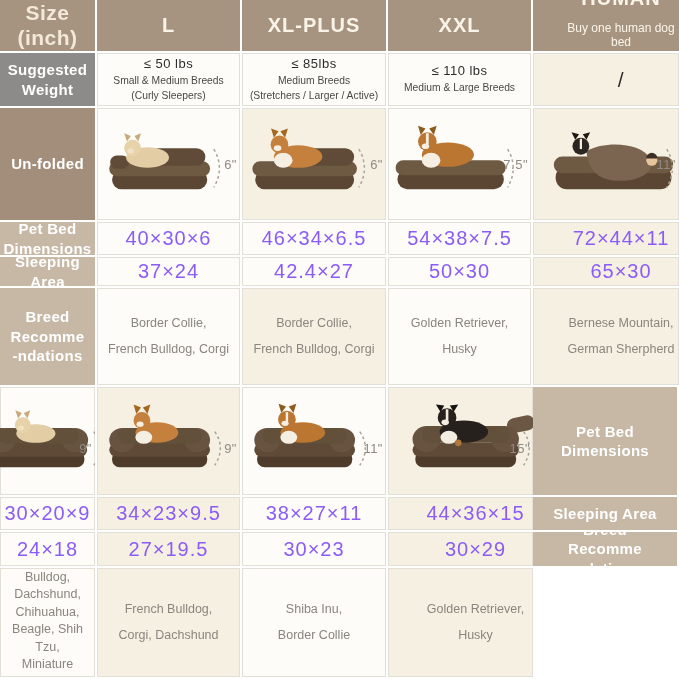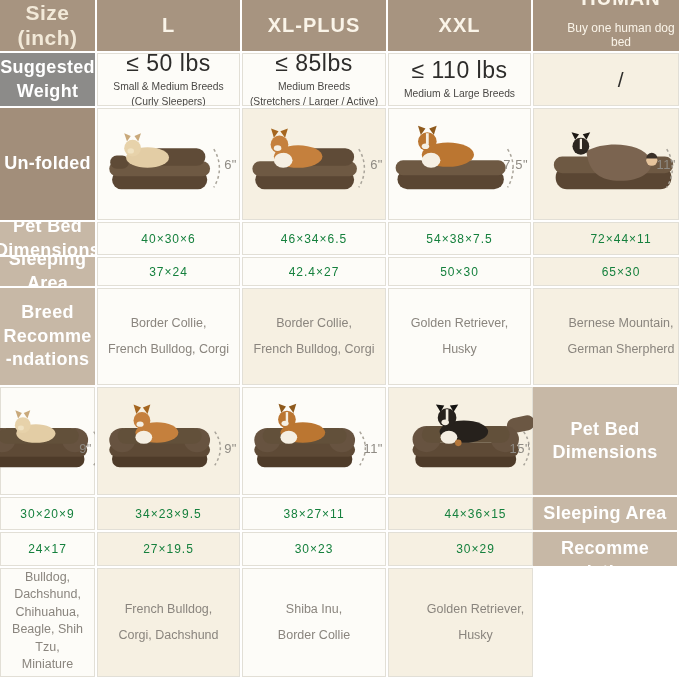--- a/index.html
+++ b/index.html
@@ -18,32 +18,32 @@
     display:flex;flex-direction:column;align-items:center;justify-content:center;
     text-align:center;overflow:hidden;position:relative;
   }
   .cell.last{border-right:none;padding-left:30px;}
   
   .head{background:#a79480;color:#faf4e8;}
   .corner{background:#a79480;color:#f2e9d8;font-size:21px;font-weight:bold;line-height:1.15;white-space:pre-line;letter-spacing:.5px;}
   .head-label{font-size:20px;font-weight:bold;letter-spacing:1px;}
   .head-sub{font-size:12px;font-weight:normal;line-height:1.18;white-space:pre-line;margin-top:11px;}
   
-  .label{color:#ffffff;font-weight:bold;font-size:18px;letter-spacing:.3px;line-height:1.3;white-space:pre-line;}
+  .label{color:#ffffff;font-weight:bold;font-size:15px;letter-spacing:.3px;line-height:1.3;white-space:pre-line;}
   .lab-gray{background:#8c8b89;}
   .lab-dark{background:#a28e7a;}
   .lab-light{background:#c7b8a6;}
   
   .data{background:#fdfcf8;box-shadow:inset 0 0 0 1px #e2dfd6;}
   .data.cream{background:#f6f0e2;}
-  .val{font-size:12px;color:#15803d;letter-spacing:1px;}
+  .val{font-size:20px;color:#8b5cf6;letter-spacing:1px;}
   .breed{font-size:12.5px;color:#8a857e;line-height:2.05;white-space:pre-line;}
   .breed.tight{line-height:1.4;font-size:12.5px;margin-top:32px;}
   
-  .w-main{font-size:23px;color:#2e2d2b;letter-spacing:.5px;margin-bottom:3px;}
+  .w-main{font-size:13px;color:#2e2d2b;letter-spacing:.5px;margin-bottom:3px;}
   .w-sub{font-size:10.3px;color:#4a4845;line-height:1.4;white-space:nowrap;}
   .slash .w-main{font-size:21px;font-weight:normal;margin:0;}
   
   .img-cell{padding:0;}
   .img-cell svg{display:block;}
   .h-label{position:absolute;right:3px;top:44%;font-size:13px;color:#8f8b84;letter-spacing:.5px;}
   .img-cell.folded-cell .h-label{top:50%;}
 </style>
 </head>
 <body>
@@ -280,21 +280,21 @@
     </div>
   <div class="cell data">
       <span class="val">38×27×11</span>
     </div>
   <div class="cell data cream last">
       <span class="val">44×36×15</span>
     </div>
 
   <div class="cell label lab-light">Sleeping Area</div>
   <div class="cell data">
-      <span class="val">24×17</span>
+      <span class="val">24×18</span>
     </div>
   <div class="cell data cream">
       <span class="val">27×19.5</span>
     </div>
   <div class="cell data">
       <span class="val">30×23</span>
     </div>
   <div class="cell data cream last">
       <span class="val">30×29</span>
     </div>

